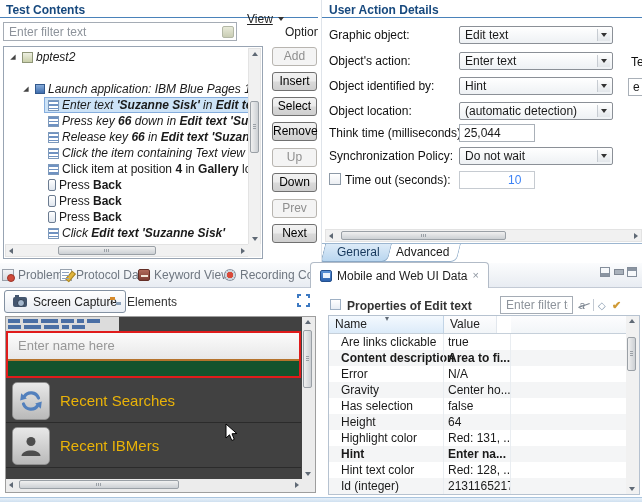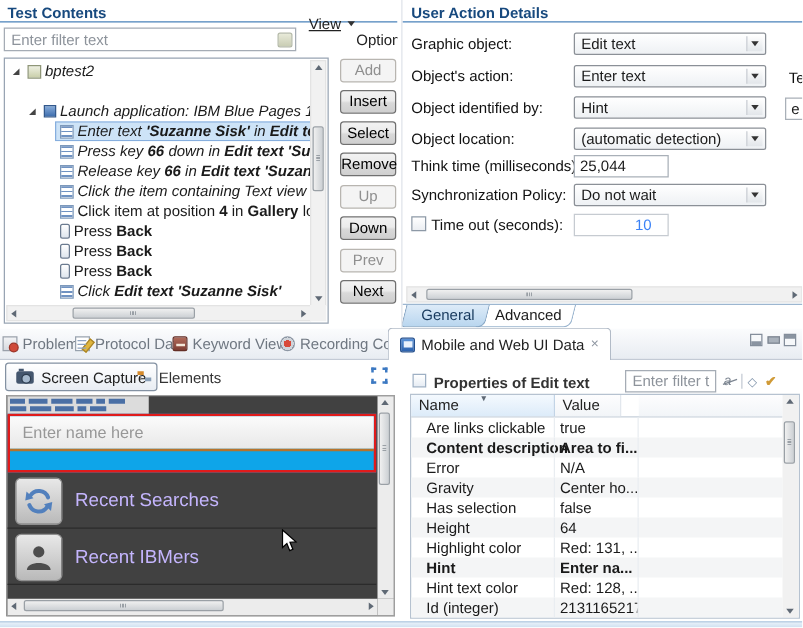--- a/index.html
+++ b/index.html
@@ -87,26 +87,26 @@
 .elements-icon i{position:absolute;left:2px;top:4px;width:1px;height:4px;background:#888;}
 .fit-icon{position:absolute;width:13px;height:13px;}
 .fit-icon i{position:absolute;width:4px;height:4px;border:2px solid #3c79c2;}
 .fit-icon .tl{top:0;left:0;border-right:none;border-bottom:none;}
 .fit-icon .tr{top:0;right:0;border-left:none;border-bottom:none;}
 .fit-icon .bl{bottom:0;left:0;border-right:none;border-top:none;}
 .fit-icon .br{bottom:0;right:0;border-left:none;border-top:none;}
 .capbox{position:absolute;left:5px;top:28px;width:311px;height:177px;border:1px solid #9e9e9e;background:#414141;}
 #status-bars{position:absolute;left:0;top:0;width:113px;height:15px;background:#dcdcdc;}
 #status-bars i{position:absolute;height:4px;background:#4a6fa5;}
-.redfield{position:absolute;left:0;top:14px;width:295px;height:47px;border:2px solid #e01b1b;background:#0ea5e9;}
+.redfield{position:absolute;left:0;top:14px;width:295px;height:47px;border:2px solid #e01b1b;background:#14532d;}
 .redfield .inner{position:absolute;left:0;top:0;right:0;height:26px;background:linear-gradient(#fbfbfb,#e8e8e8);color:#979797;font-size:13px;line-height:26px;padding-left:10px;}
 .redfield .oline{position:absolute;left:0;right:0;top:26px;height:2px;background:#b5732c;}
 .plist-row{position:absolute;left:0;width:295px;height:44px;border-bottom:1px solid #2b2b2b;}
 .plist-ic{position:absolute;left:6px;top:3px;width:38px;height:38px;border:1px solid #8f8f8f;border-radius:5px;background:linear-gradient(#e8e8e8,#b9b9b9);display:flex;align-items:center;justify-content:center;}
-.plist-lb{position:absolute;left:54px;top:0;height:44px;line-height:44px;color:#c4b5fd;font-size:15px;}
+.plist-lb{position:absolute;left:54px;top:0;height:44px;line-height:44px;color:#eab308;font-size:15px;}
 
 .section-icon{position:absolute;width:11px;height:11px;border:1px solid #9eb0c4;background:linear-gradient(#fff,#e7edf4);}
 .ptitle{position:absolute;font-weight:bold;color:#333;}
 .az-icon{position:absolute;font-size:11px;font-style:italic;color:#7c8591;width:11px;}
 .az-icon::after{content:'';position:absolute;left:-1px;top:6px;width:12px;height:1px;background:#7c8591;transform:rotate(-20deg);}
 .sepline{position:absolute;width:1px;height:12px;background:#c3cad3;}
 .dia-icon{position:absolute;color:#8296ac;font-size:10px;}
 .chk-icon{position:absolute;color:#d09a36;font-size:11px;font-weight:bold;}
 .ptable{position:absolute;left:6px;top:27px;width:312px;height:180px;border:1px solid #b6c2d0;background:#fff;}
 .phead{position:absolute;left:0;top:0;width:297px;height:18px;border-bottom:1px solid #c6d0da;}

